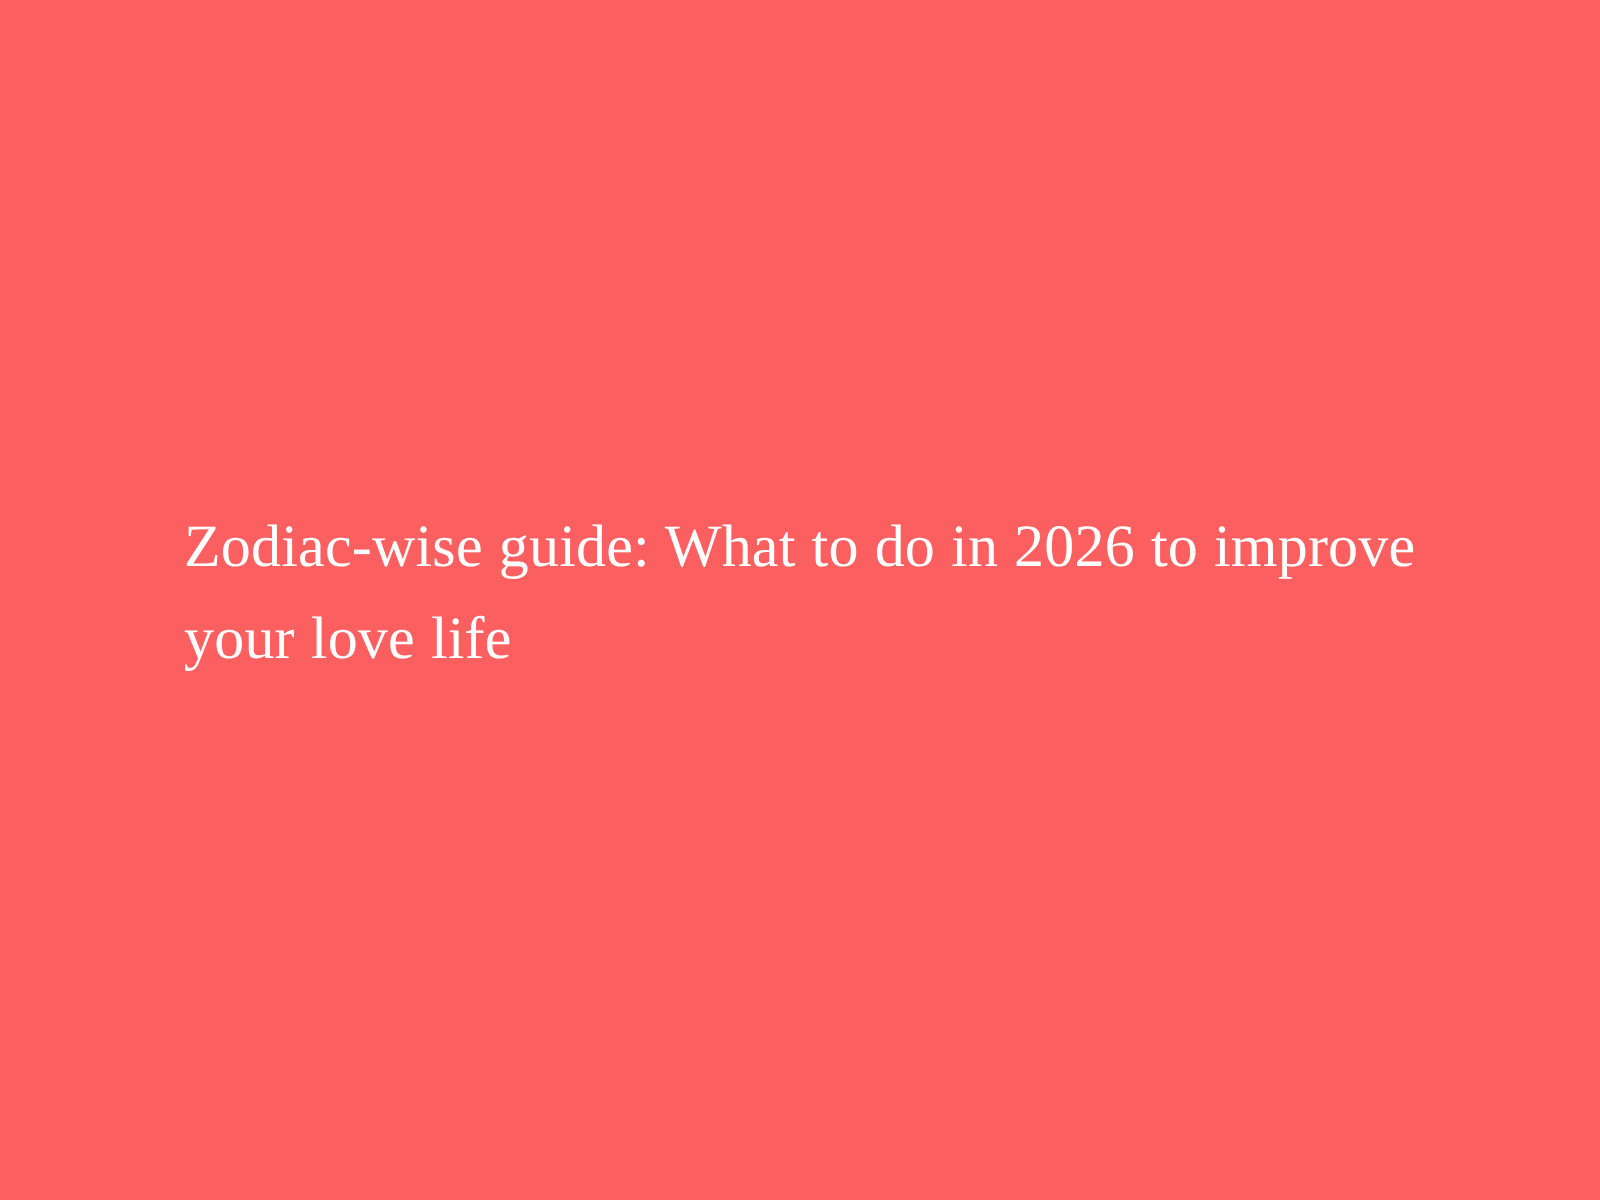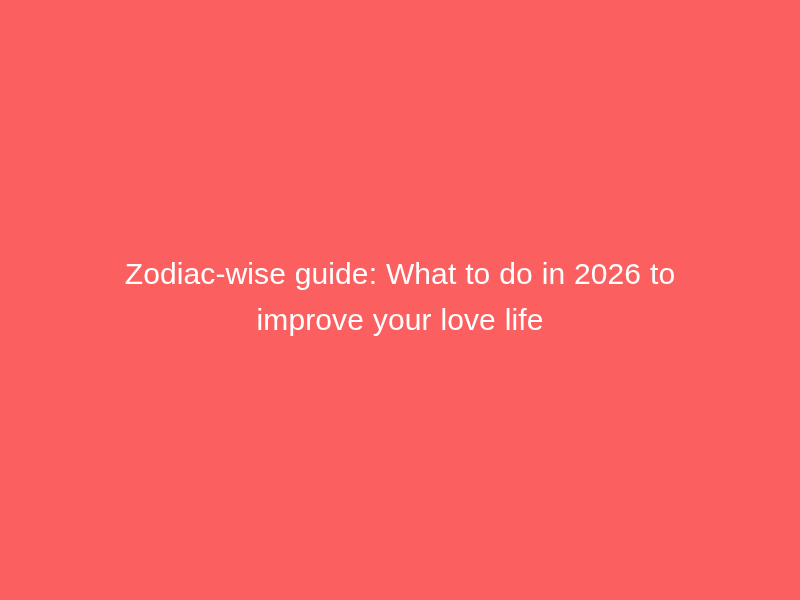--- a/index.html
+++ b/index.html
@@ -29,28 +29,28 @@
   #headline-block {
     width: 640px;
     text-align: center;
     position: relative;
     top: -3px;
   }
 
   #headline {
     margin: 12px;
     padding: 0;
-    font-family: Liberation Sans, sans-serif;
+    font-family: Liberation Serif, serif;
     font-size: 30px;
     font-weight: 400;
     line-height: 46px;
     color: #ffffff;
     letter-spacing: 0.1px;
     word-spacing: 0.4px;
-    text-align: center;
+    text-align: left;
     -webkit-font-smoothing: antialiased;
   }
 </style>
 </head>
 <body>
 
 <div id="page" style="background: rgb(252, 95, 95);">
 
   <div id="headline-block">
     <h1 id="headline" style="color: rgb(255, 255, 255);">Zodiac-wise guide: What to do in 2026 to improve your love life</h1>

